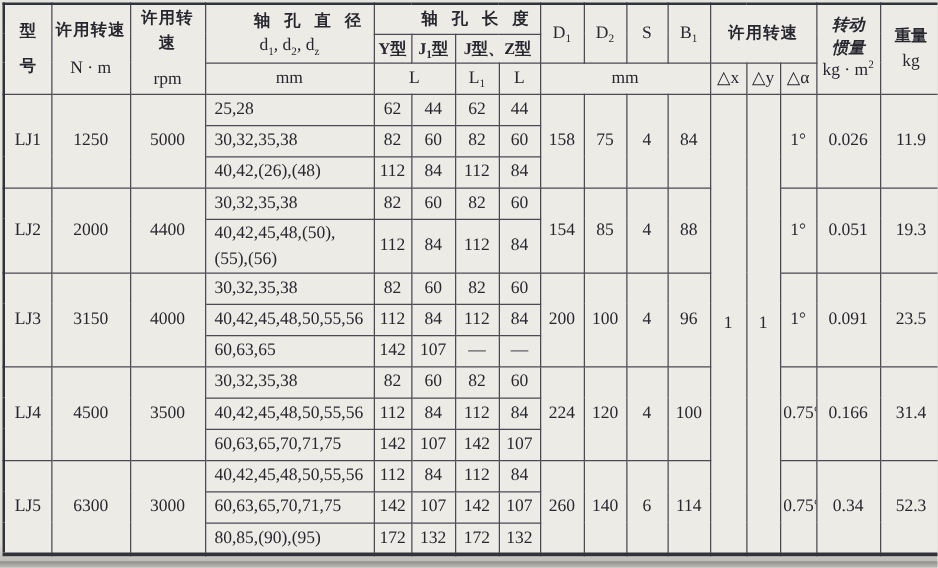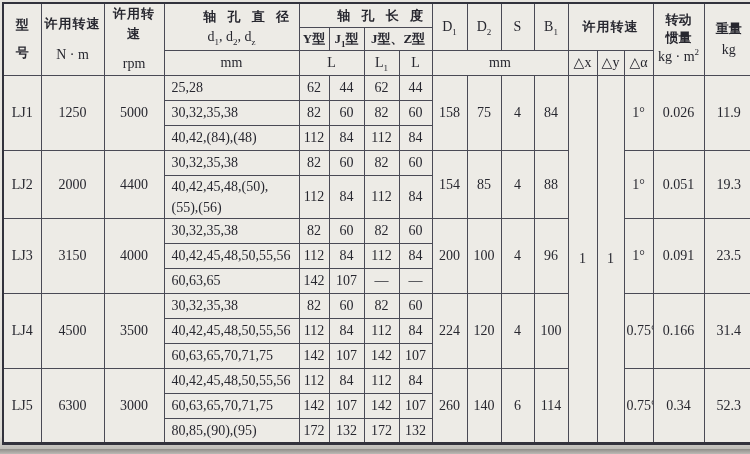--- a/index.html
+++ b/index.html
@@ -26,21 +26,21 @@
   }
   thead tr.hr-a{height:24px;}
   thead tr.hr-b{height:23px;}
   thead tr.hr-c{height:25px;}
   tbody tr{height:25px;}
   .cn{font-weight:bold;font-size:13px;letter-spacing:1px;}
   .cn-wide{font-weight:bold;font-size:13px;letter-spacing:4px;margin-left:33px;}
   .unit{font-size:14px;font-weight:normal;letter-spacing:0;}
   .stack-gap{margin-top:10px;}
   .model-head{font-weight:bold;font-size:13px;line-height:2.2;white-space:pre-line;}
-  .two-line{white-space:pre-line;line-height:1.35;}
+  .two-line{white-space:pre-line;line-height:1.35;font-style:italic;}
   td.bore{text-align:left;padding-left:7px;white-space:pre-line;line-height:1.5;margin-top:10px;}
   sub{font-size:9px;line-height:0;}
   sup{font-size:9px;line-height:0;}
   .edge-shadow{
     position:absolute;left:0;bottom:0;width:750px;height:5px;
     background:linear-gradient(180deg,#908e8a,#bcbab5);
   }
 </style>
 </head>
 <body>
@@ -141,21 +141,21 @@
           <td rowspan="3">11.9</td>
         </tr>
         <tr>
           <td class="bore">30,32,35,38</td>
           <td>82</td>
           <td>60</td>
           <td>82</td>
           <td>60</td>
         </tr>
         <tr>
-          <td class="bore">40,42,(84),(48)</td>
+          <td class="bore">40,42,(26),(48)</td>
           <td>112</td>
           <td>84</td>
           <td>112</td>
           <td>84</td>
         </tr>
         <tr>
           <td rowspan="2">LJ2</td>
           <td rowspan="2">2000</td>
           <td rowspan="2">4400</td>
           <td class="bore">30,32,35,38</td>

